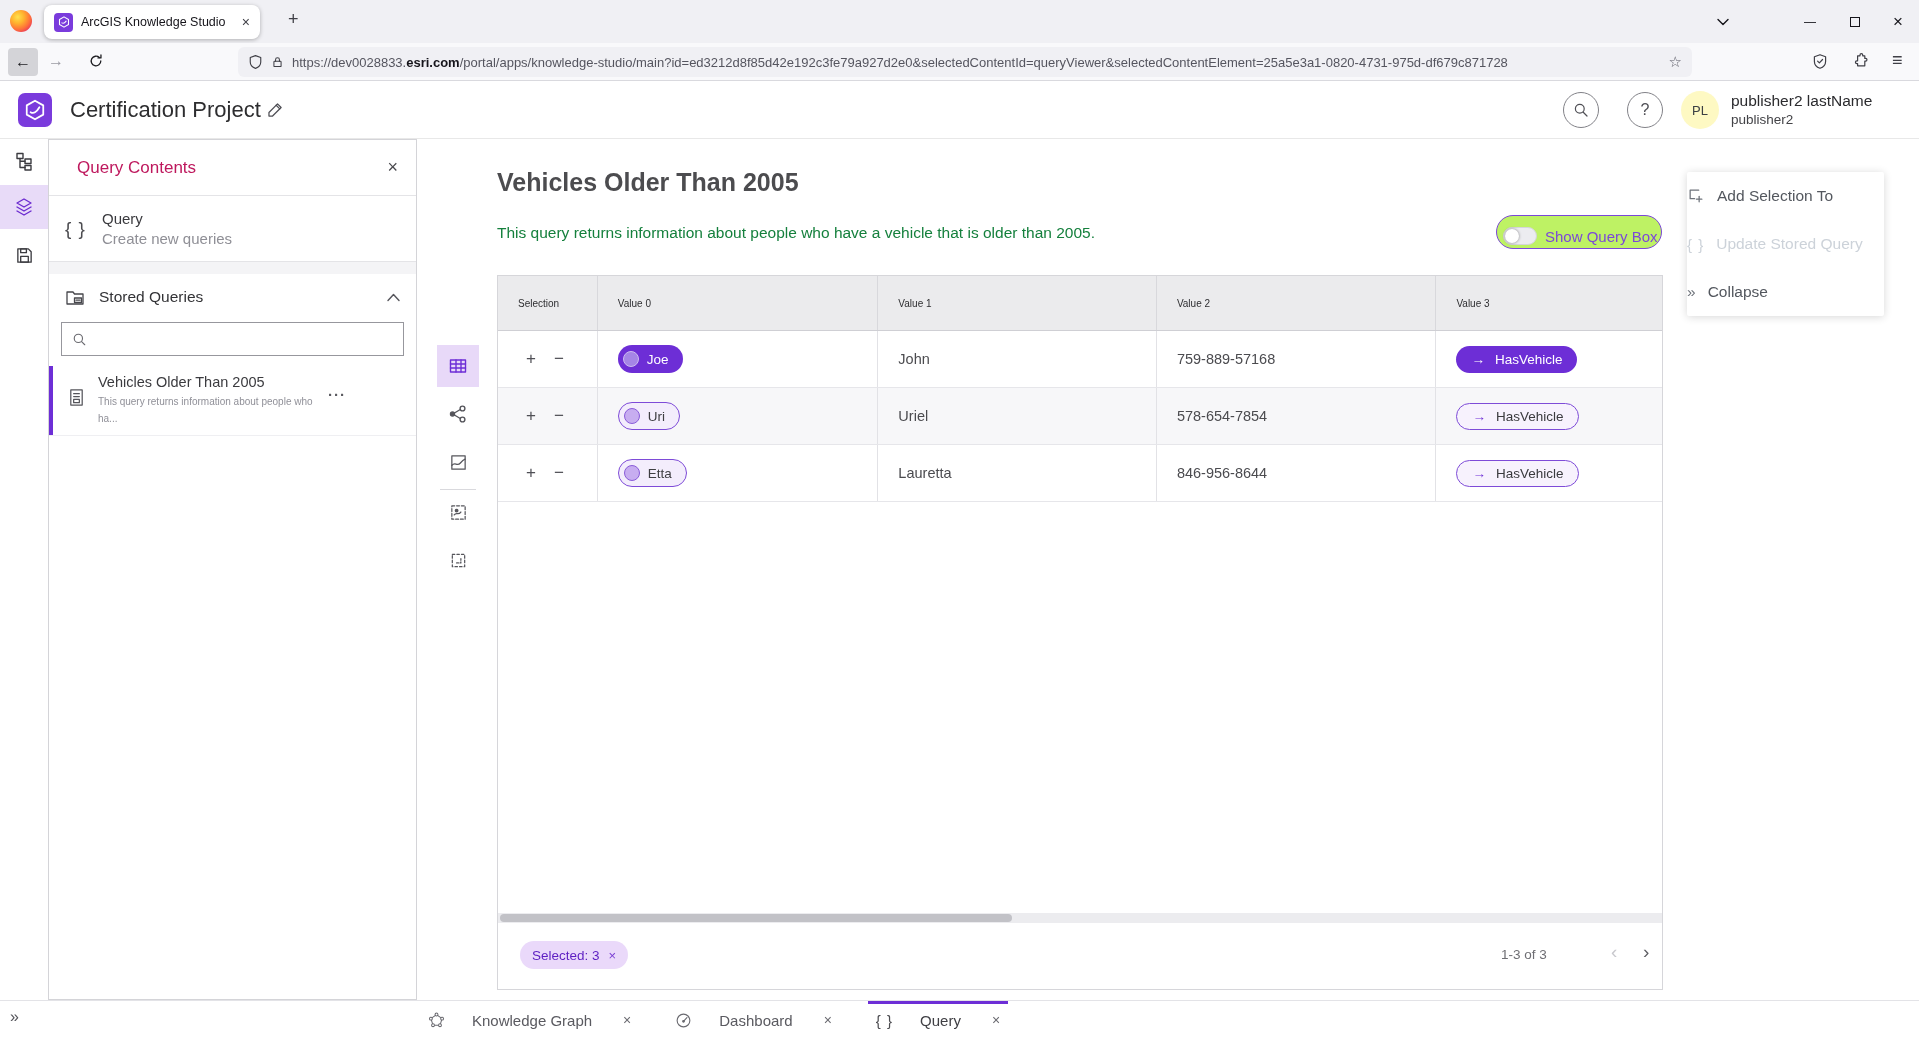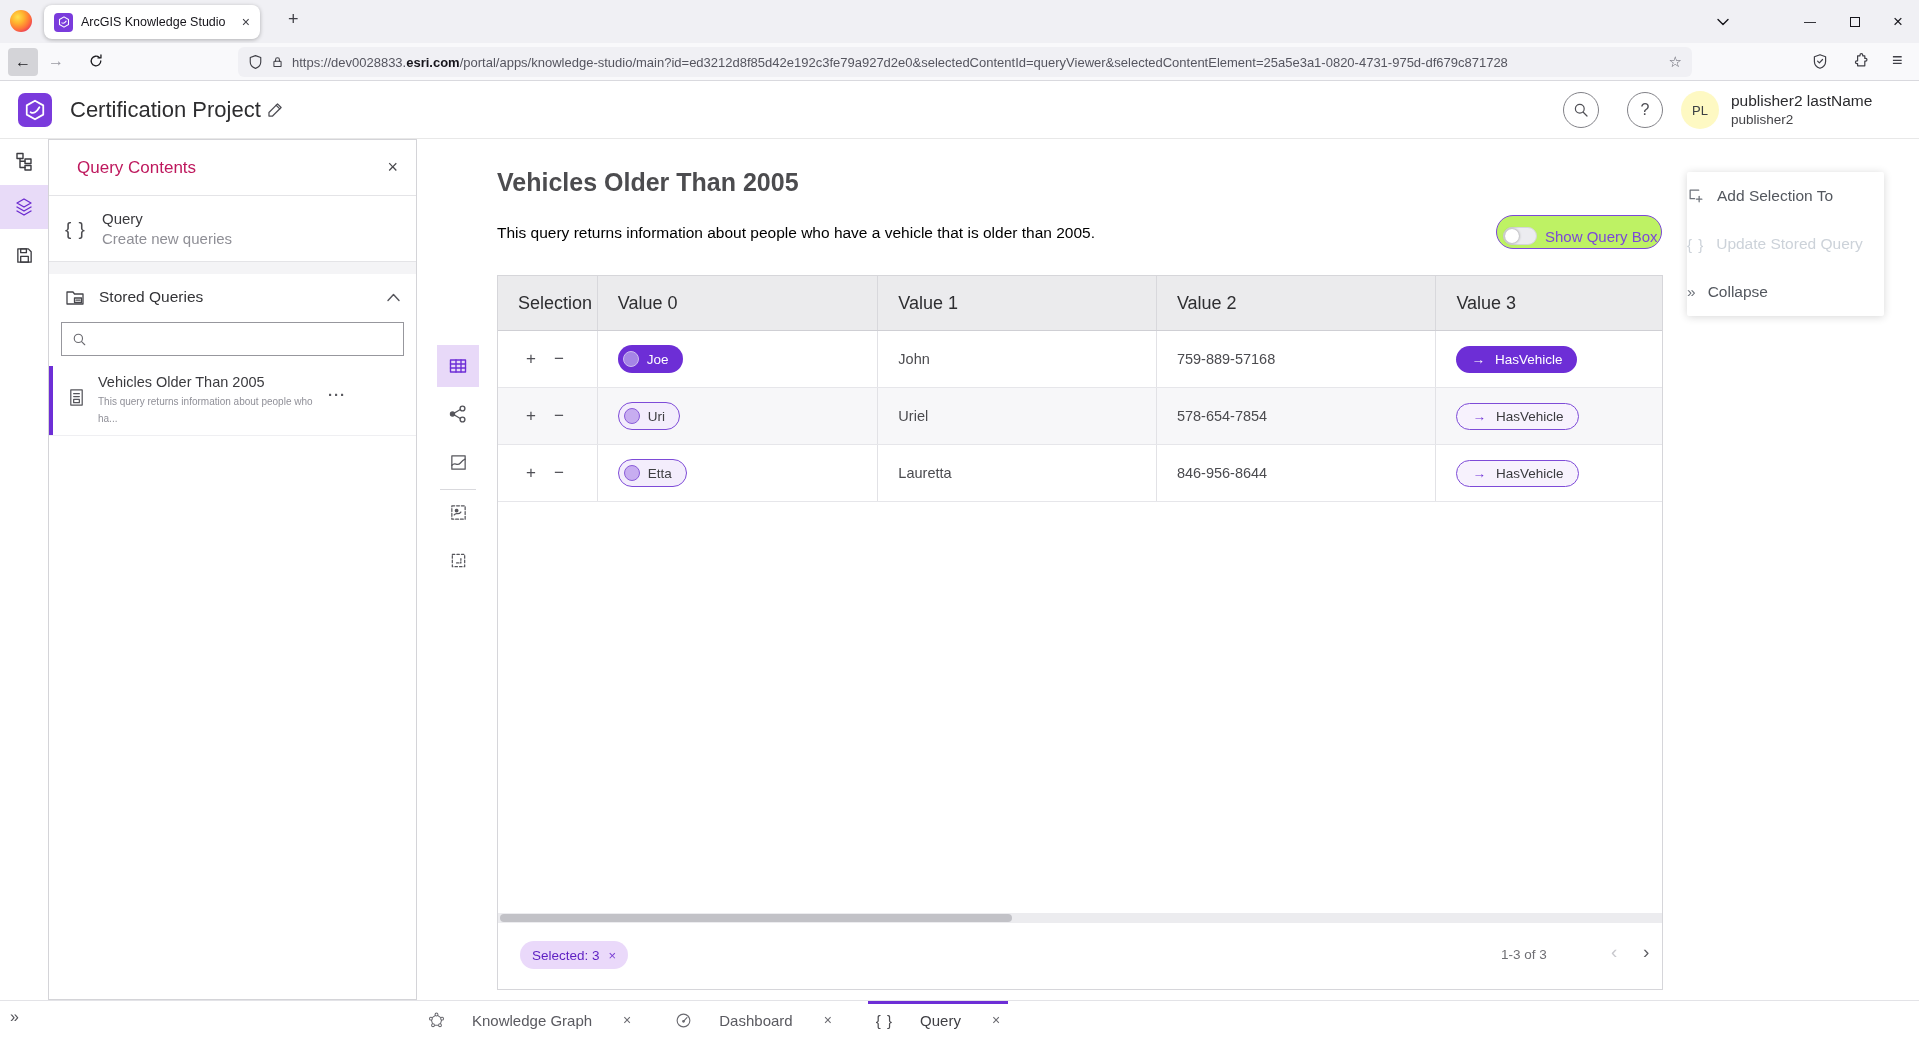--- a/index.html
+++ b/index.html
@@ -85,39 +85,39 @@
   .si-desc { font-size:10px; color:#909098; line-height:17px; margin-top:3px; }
   .si-more { margin-top:16px; font-size:15px; font-weight:700; color:#5a5a60; letter-spacing:1px; }
 
   
   .vt-item { position:absolute; left:437px; width:42px; height:42px; display:flex; align-items:center; justify-content:center; color:#55555b; }
   .vt-item.selected { background:#e8d9f8; color:#6d2ed6; }
   .vt-divider { position:absolute; left:440px; width:36px; height:1px; background:#d9d9dd; }
 
   
   .main-title { position:absolute; left:497px; top:168px; font-size:25px; font-weight:700; color:#4c4c4f; }
-  .main-desc { position:absolute; left:497px; top:224px; font-size:15.5px; color:#000000; }
+  .main-desc { position:absolute; left:497px; top:224px; font-size:15.5px; color:#15803d; }
   .show-pill { position:absolute; left:1496px; top:215px; width:166px; height:34px; border:1px solid #7b48d8; border-radius:17px;
     background:#bef264; display:flex; align-items:center; padding:8px 10px 0 6px; gap:8px; }
   .toggle-track { width:34px; height:18px; border-radius:9px; background:#ececf0; border:1px solid #d5d5da; position:relative; flex:none; }
   .toggle-knob { position:absolute; left:1px; top:1px; width:14px; height:14px; border-radius:50%; background:#fff; box-shadow:0 0 3px rgba(0,0,0,.45); }
   .show-label { font-size:15px; color:#7b48d8; white-space:nowrap; }
 
   
   .context-menu { position:absolute; left:1687px; top:172px; width:197px; background:#fff; border-radius:2px;
     box-shadow:0 1px 8px rgba(0,0,0,.16); }
   .menu-item { height:48px; display:flex; align-items:center; padding:0 0; gap:12px; font-size:15.5px; color:#53575e; }
   .menu-item .mi-icon { color:#6e737b; display:flex; }
   .menu-item.disabled, .menu-item.disabled .mi-icon { color:#ccd2d9; }
   .mi-braces { font-size:15px; letter-spacing:1px; }
 
   
   .table-card { position:absolute; left:497px; top:275px; width:1166px; height:715px; border:1px solid #d6d6da; background:#fff; }
   .thead { position:absolute; left:0; top:0; width:100%; height:55px; background:#ebebed; border-bottom:1px solid #cfcfd4; display:flex; }
-  .th { display:flex; align-items:center; padding-left:20px; font-size:18px; color:#2e2e31; border-right:1px solid #d8d8dc; }
+  .th { display:flex; align-items:center; padding-left:20px; font-size:10px; color:#2e2e31; border-right:1px solid #d8d8dc; }
   .trow { position:absolute; left:0; width:100%; height:57px; display:flex; border-bottom:1px solid #e6e6ea; background:#fff; }
   .trow.alt { background:#f7f7f9; }
   .td { display:flex; align-items:center; padding-left:20px; font-size:14.5px; color:#4b4b4f; border-right:1px solid #e2e2e6; }
   .c0 { width:100px; } .c1 { width:281px; } .c2 { width:279px; } .c3 { width:280px; } .c4 { width:226px; border-right:none; }
   .td.c0 { padding-left:28px; gap:18px; }
   .sel-btn { font-size:17px; color:#4f4f55; }
 
   .entity-pill { display:inline-flex; align-items:center; gap:8px; height:28px; border-radius:14px; padding:0 14px 0 5px; font-size:13.5px; }
   .entity-pill.filled { background:#6d2ed6; color:#fff; }
   .entity-pill.outlined { background:#f3edfc; border:1px solid #7e4bd8; color:#3e3e42; }

